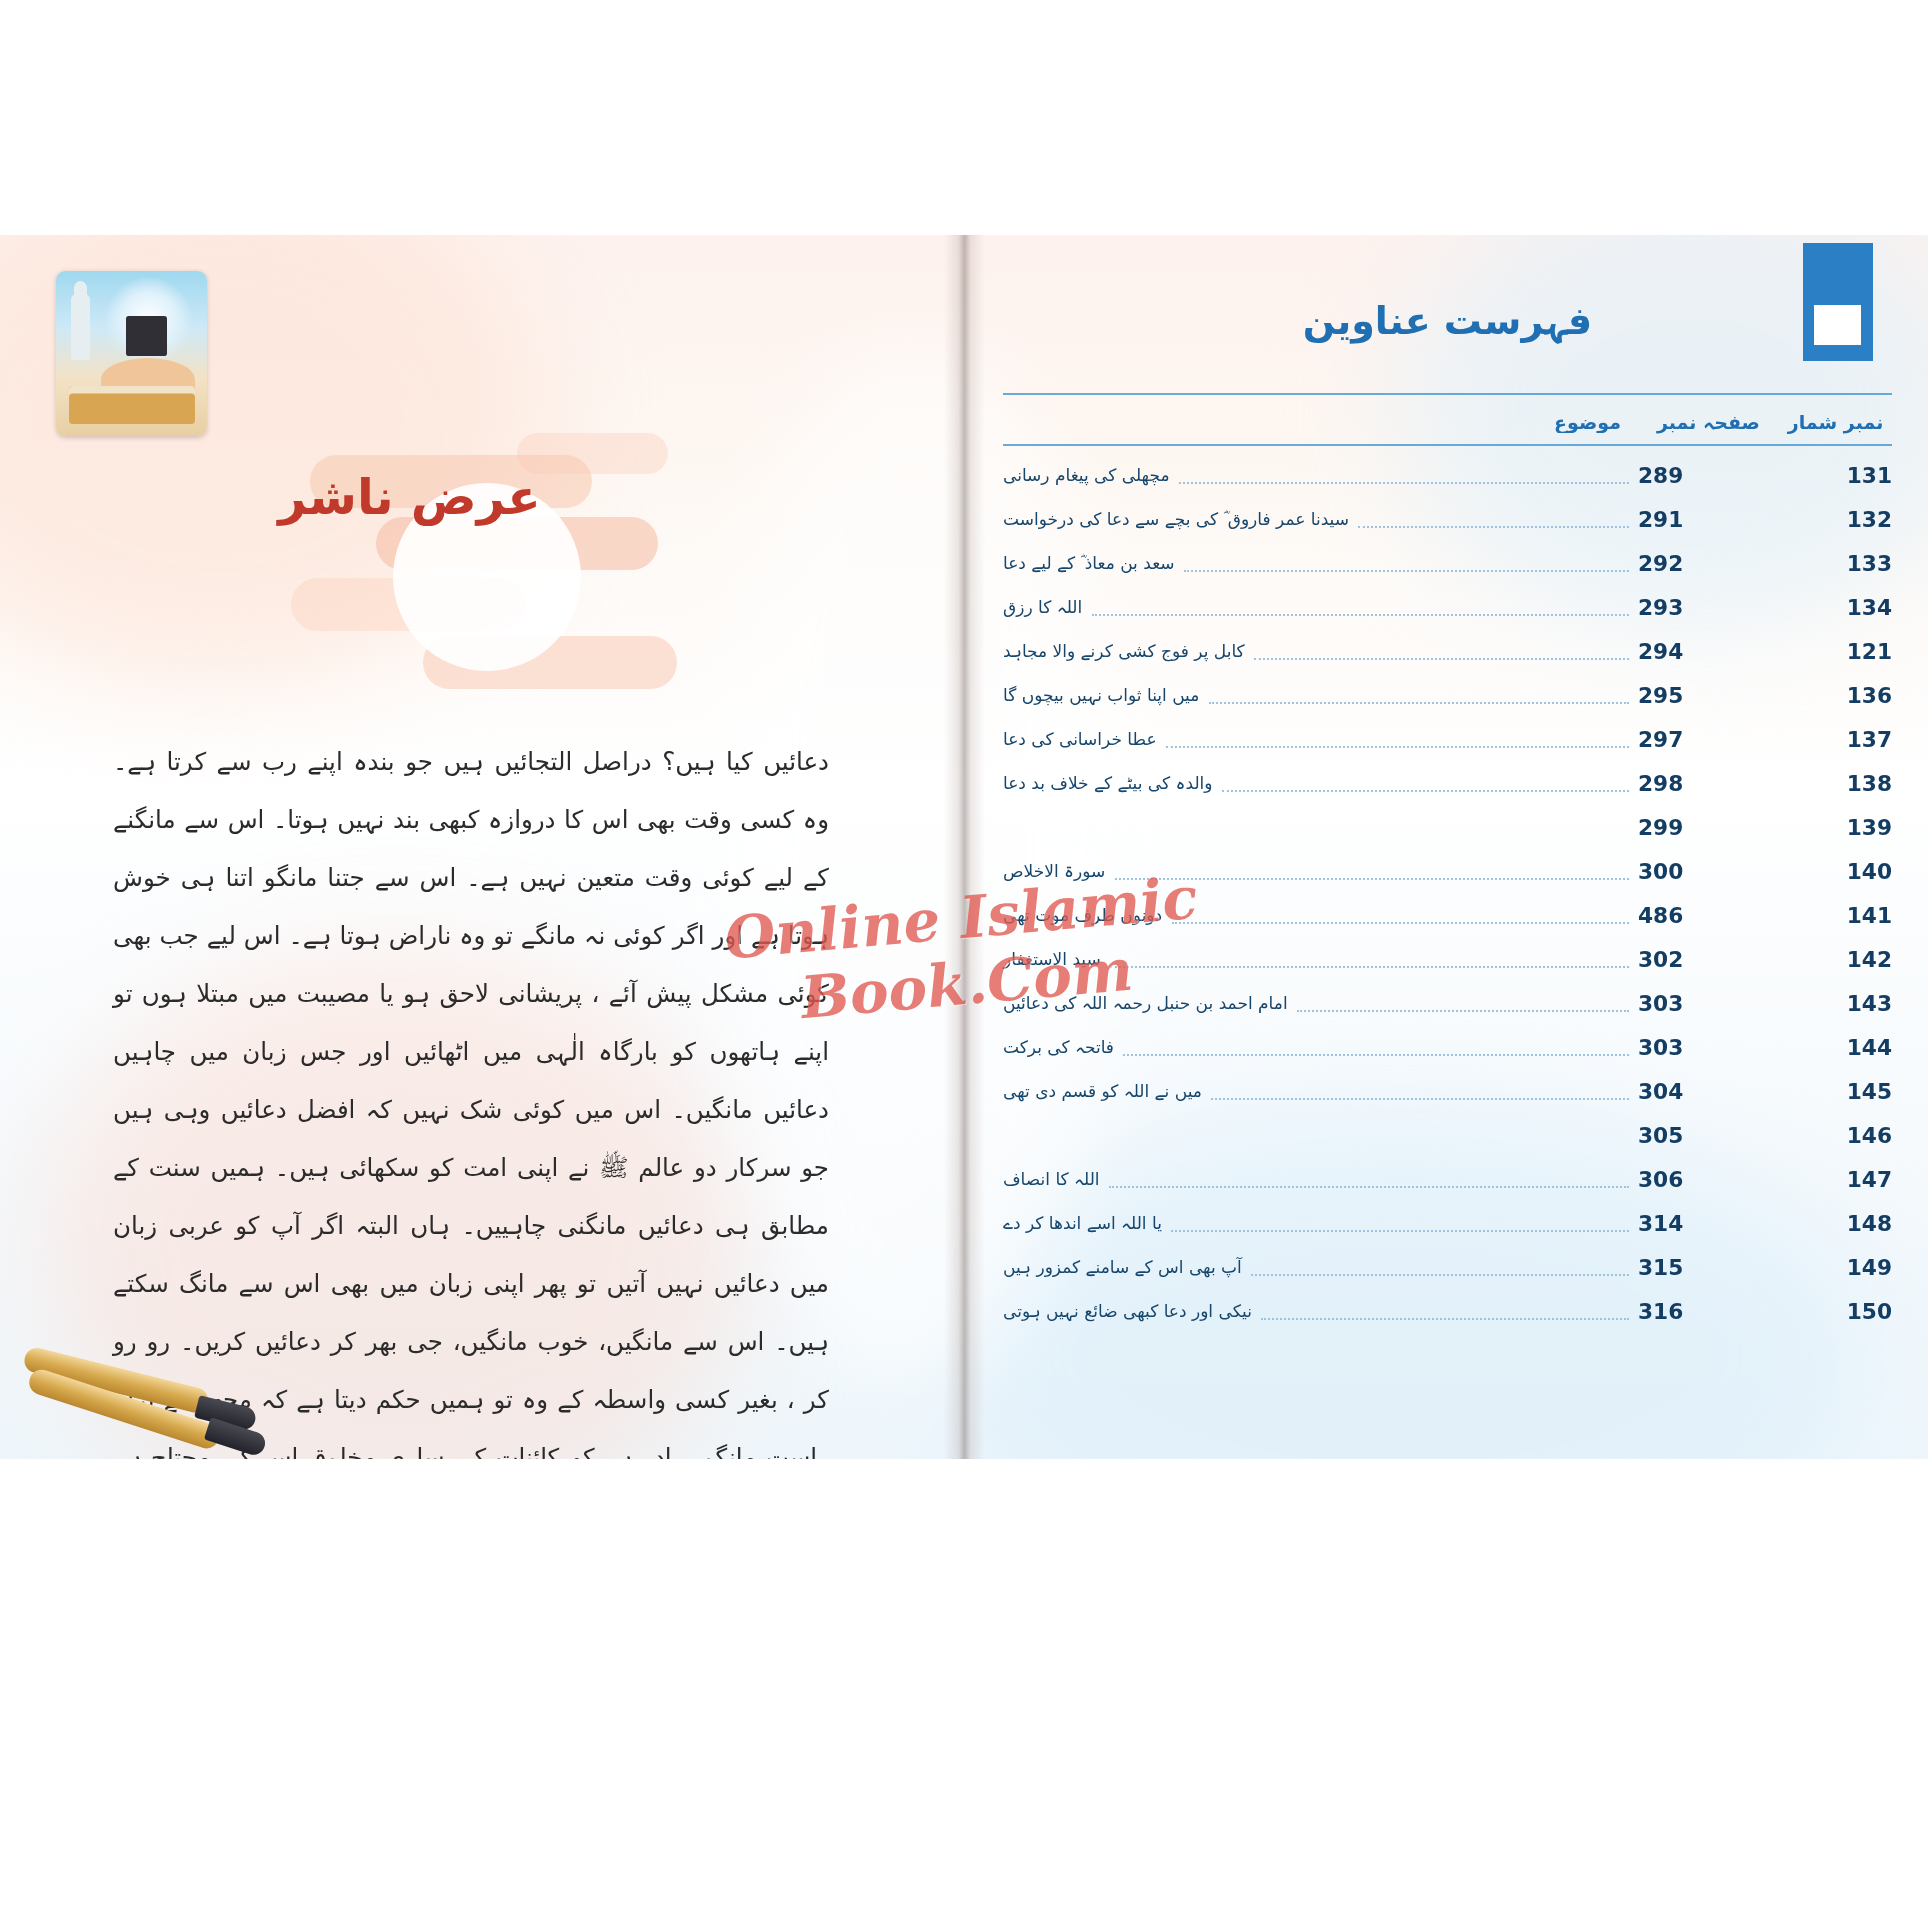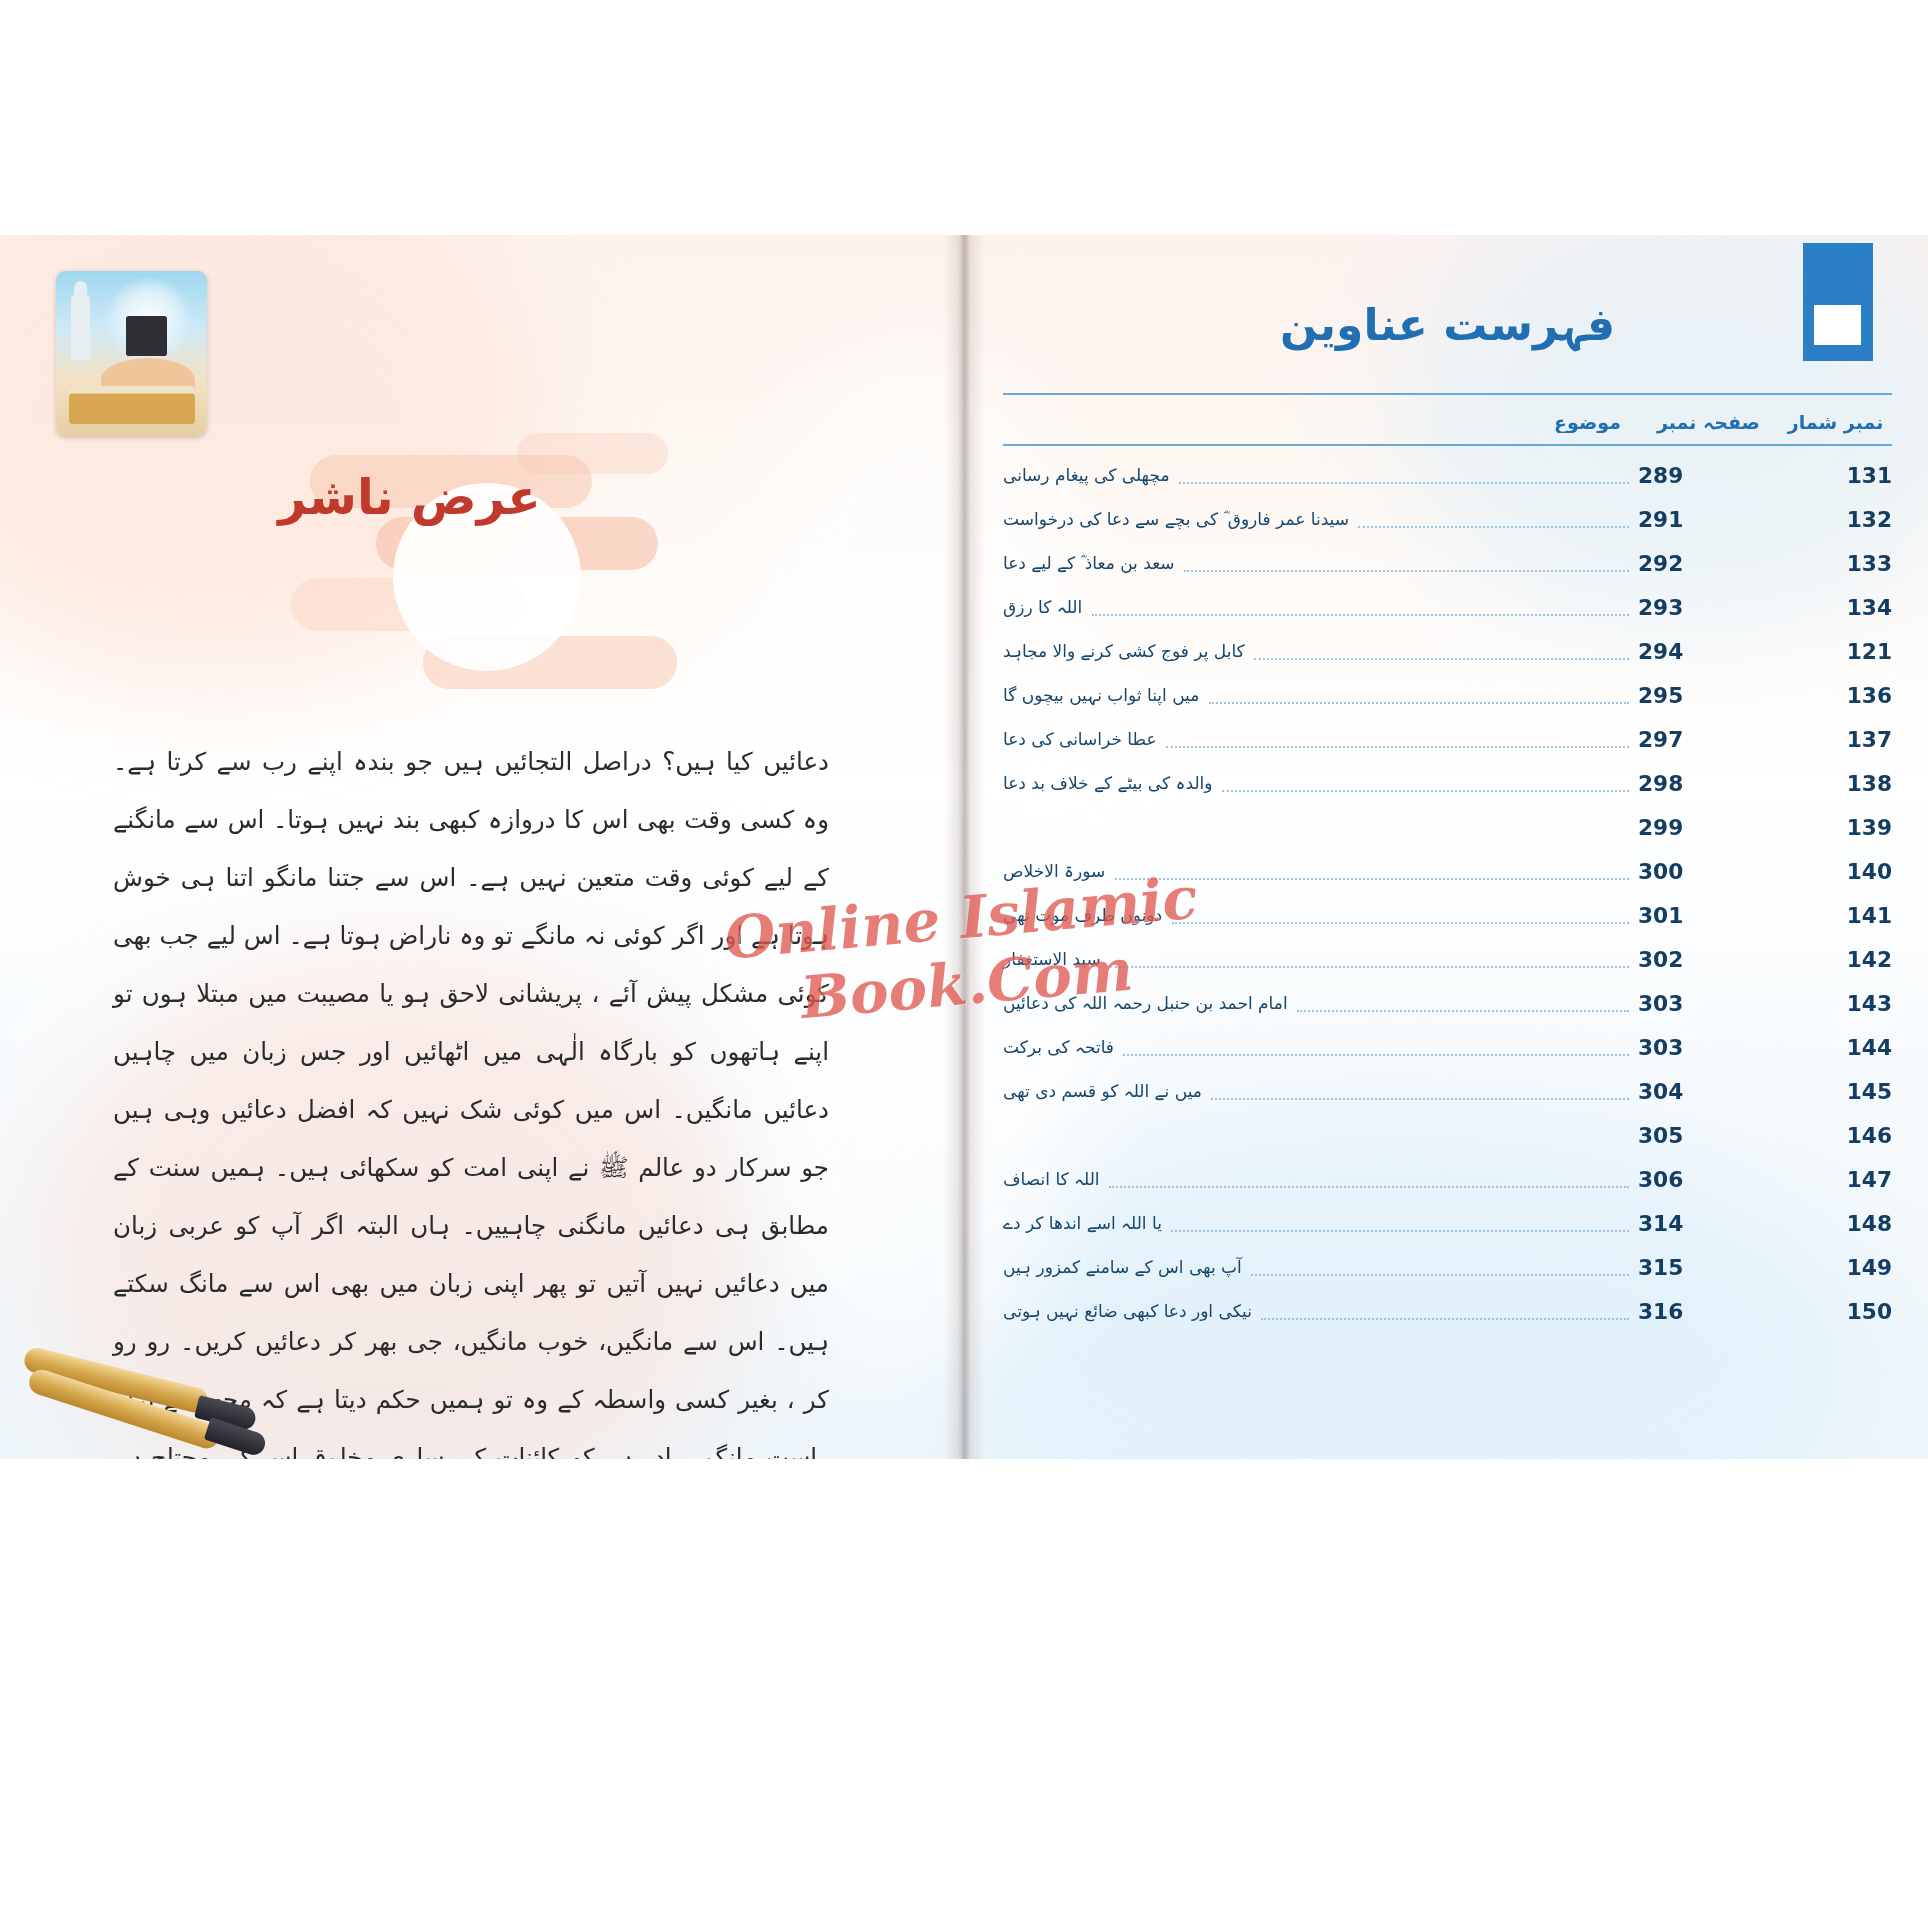--- a/index.html
+++ b/index.html
@@ -33,21 +33,21 @@
   }
   .corner-tab{
     position:absolute; right:38px; top:7.5px; width:70px; height:118px;
     background:#2b7fc4;
   }
   .corner-tab:after{
     content:""; position:absolute; left:11.3px; top:62px; width:47px; height:40px; background:#ffffff;
   }
   .index-title{
     position:absolute; right:0; left:0; top:64px;
-    text-align:center; color:#1f6fb2; font-size:44px; font-weight:bold;
+    text-align:center; color:#1f6fb2; font-size:38px; font-weight:bold;
     letter-spacing:1.9px;
     font-family:"DejaVu Sans","Liberation Sans",sans-serif;
   }
   .rule{
     position:absolute; left:19px; right:19px; height:1.9px; background:#4e9cd4; opacity:.85;
   }
   .rule.top{top:158px;}
   .rule.bot{top:209px;}
 
   .hdr-row{
@@ -275,21 +275,21 @@
         <div class="row">
           <div class="r-num">140</div>
           <div class="r-page">300</div>
           <div class="r-mid">
             <div class="r-dots"></div>
             <div class="r-topic">سورۃ الاخلاص</div>
           </div>
         </div>
         <div class="row">
           <div class="r-num">141</div>
-          <div class="r-page">301</div>
+          <div class="r-page">486</div>
           <div class="r-mid">
             <div class="r-dots"></div>
             <div class="r-topic">دونوں طرف موت تھی</div>
           </div>
         </div>
         <div class="row">
           <div class="r-num">142</div>
           <div class="r-page">302</div>
           <div class="r-mid">
             <div class="r-dots"></div>

